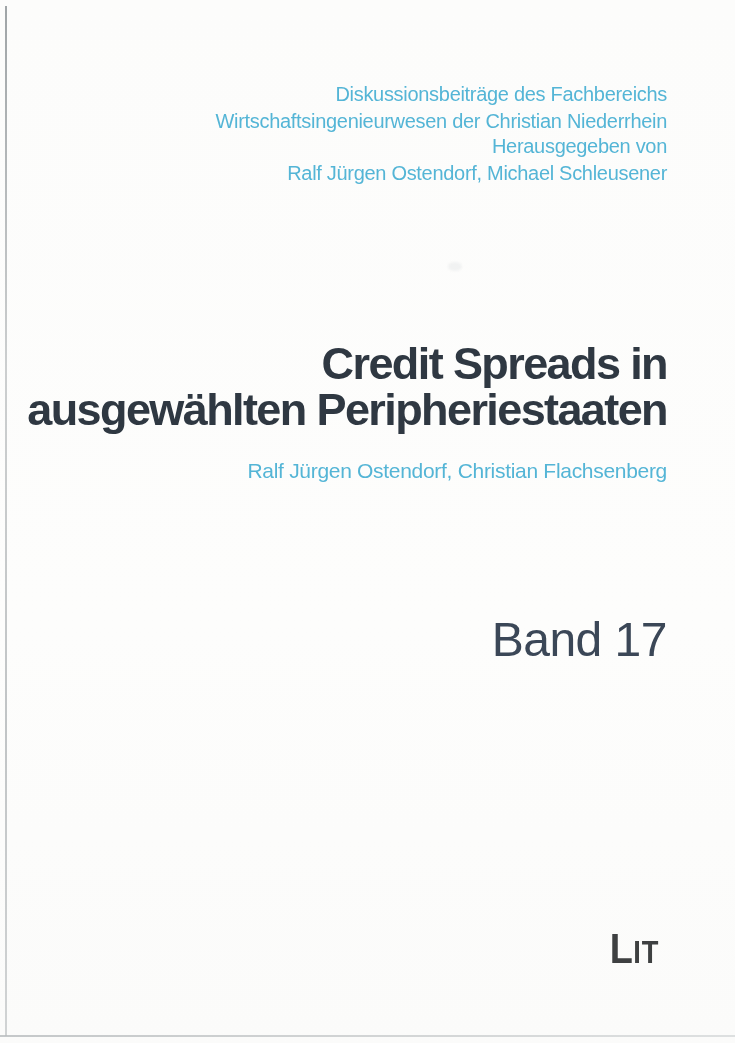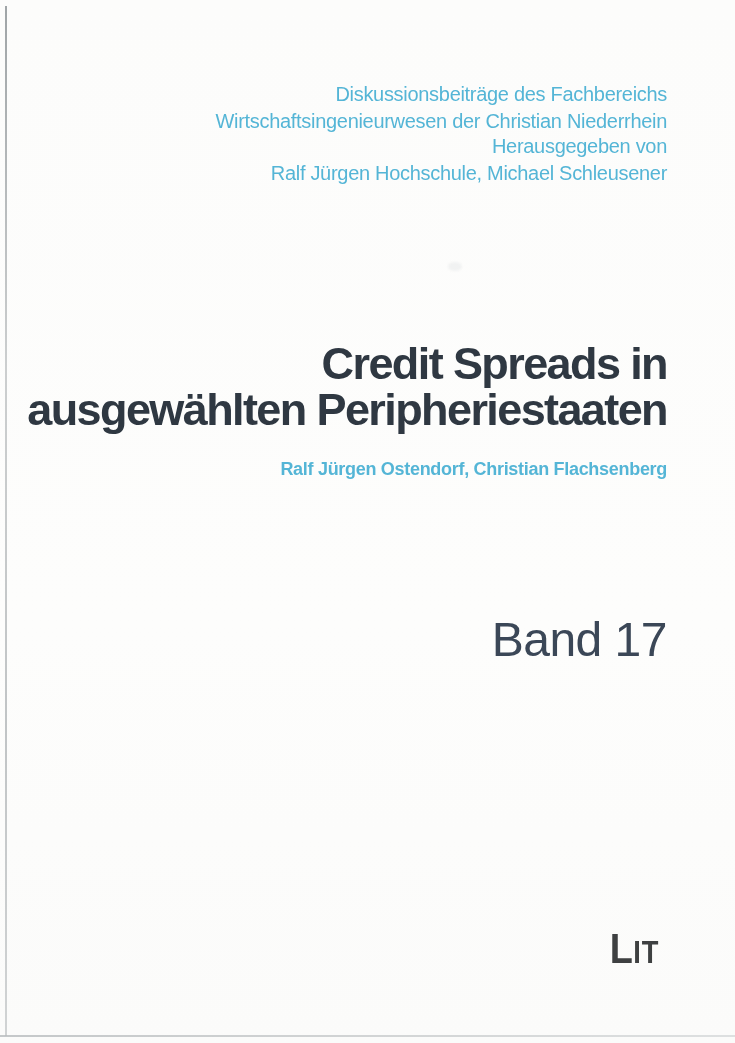--- a/index.html
+++ b/index.html
@@ -78,25 +78,24 @@
     font-weight: 600;
     letter-spacing: -1.6px;
     color: #2f3842;
     white-space: nowrap;
   }
   .authors-line {
     position: absolute;
     top: 459px;
     right: 68px;
     text-align: center;
-    font-size: 18px;
+    font-size: 21px;
     letter-spacing: -0.3px;
     color: #54b5d6;
     white-space: nowrap;
-    font-weight: bold;
   }
   .band-line {
     position: absolute;
     top: 612px;
     right: 68px;
     text-align: right;
     font-size: 48px;
     letter-spacing: -0.5px;
     font-weight: 400;
     color: #3b4757;
@@ -129,21 +128,21 @@
   <div class="left-edge-line"></div>
   <div class="scan-smudge"></div>
 
   <div class="series-block">
     <div>Diskussionsbeiträge des Fachbereichs</div>
     <div>Wirtschaftsingenieurwesen der Christian Niederrhein</div>
   </div>
 
   <div class="editors-block">
     <div>Herausgegeben von</div>
-    <div>Ralf Jürgen Hochschule, Michael Schleusener</div>
+    <div>Ralf Jürgen Ostendorf, Michael Schleusener</div>
   </div>
 
   <div class="title-block">
     <div>Credit Spreads in</div>
     <div>ausgewählten Peripheriestaaten</div>
   </div>
 
   <div class="authors-line">Ralf Jürgen Ostendorf, Christian Flachsenberg</div>
 
   <div class="band-line">Band 17</div>

